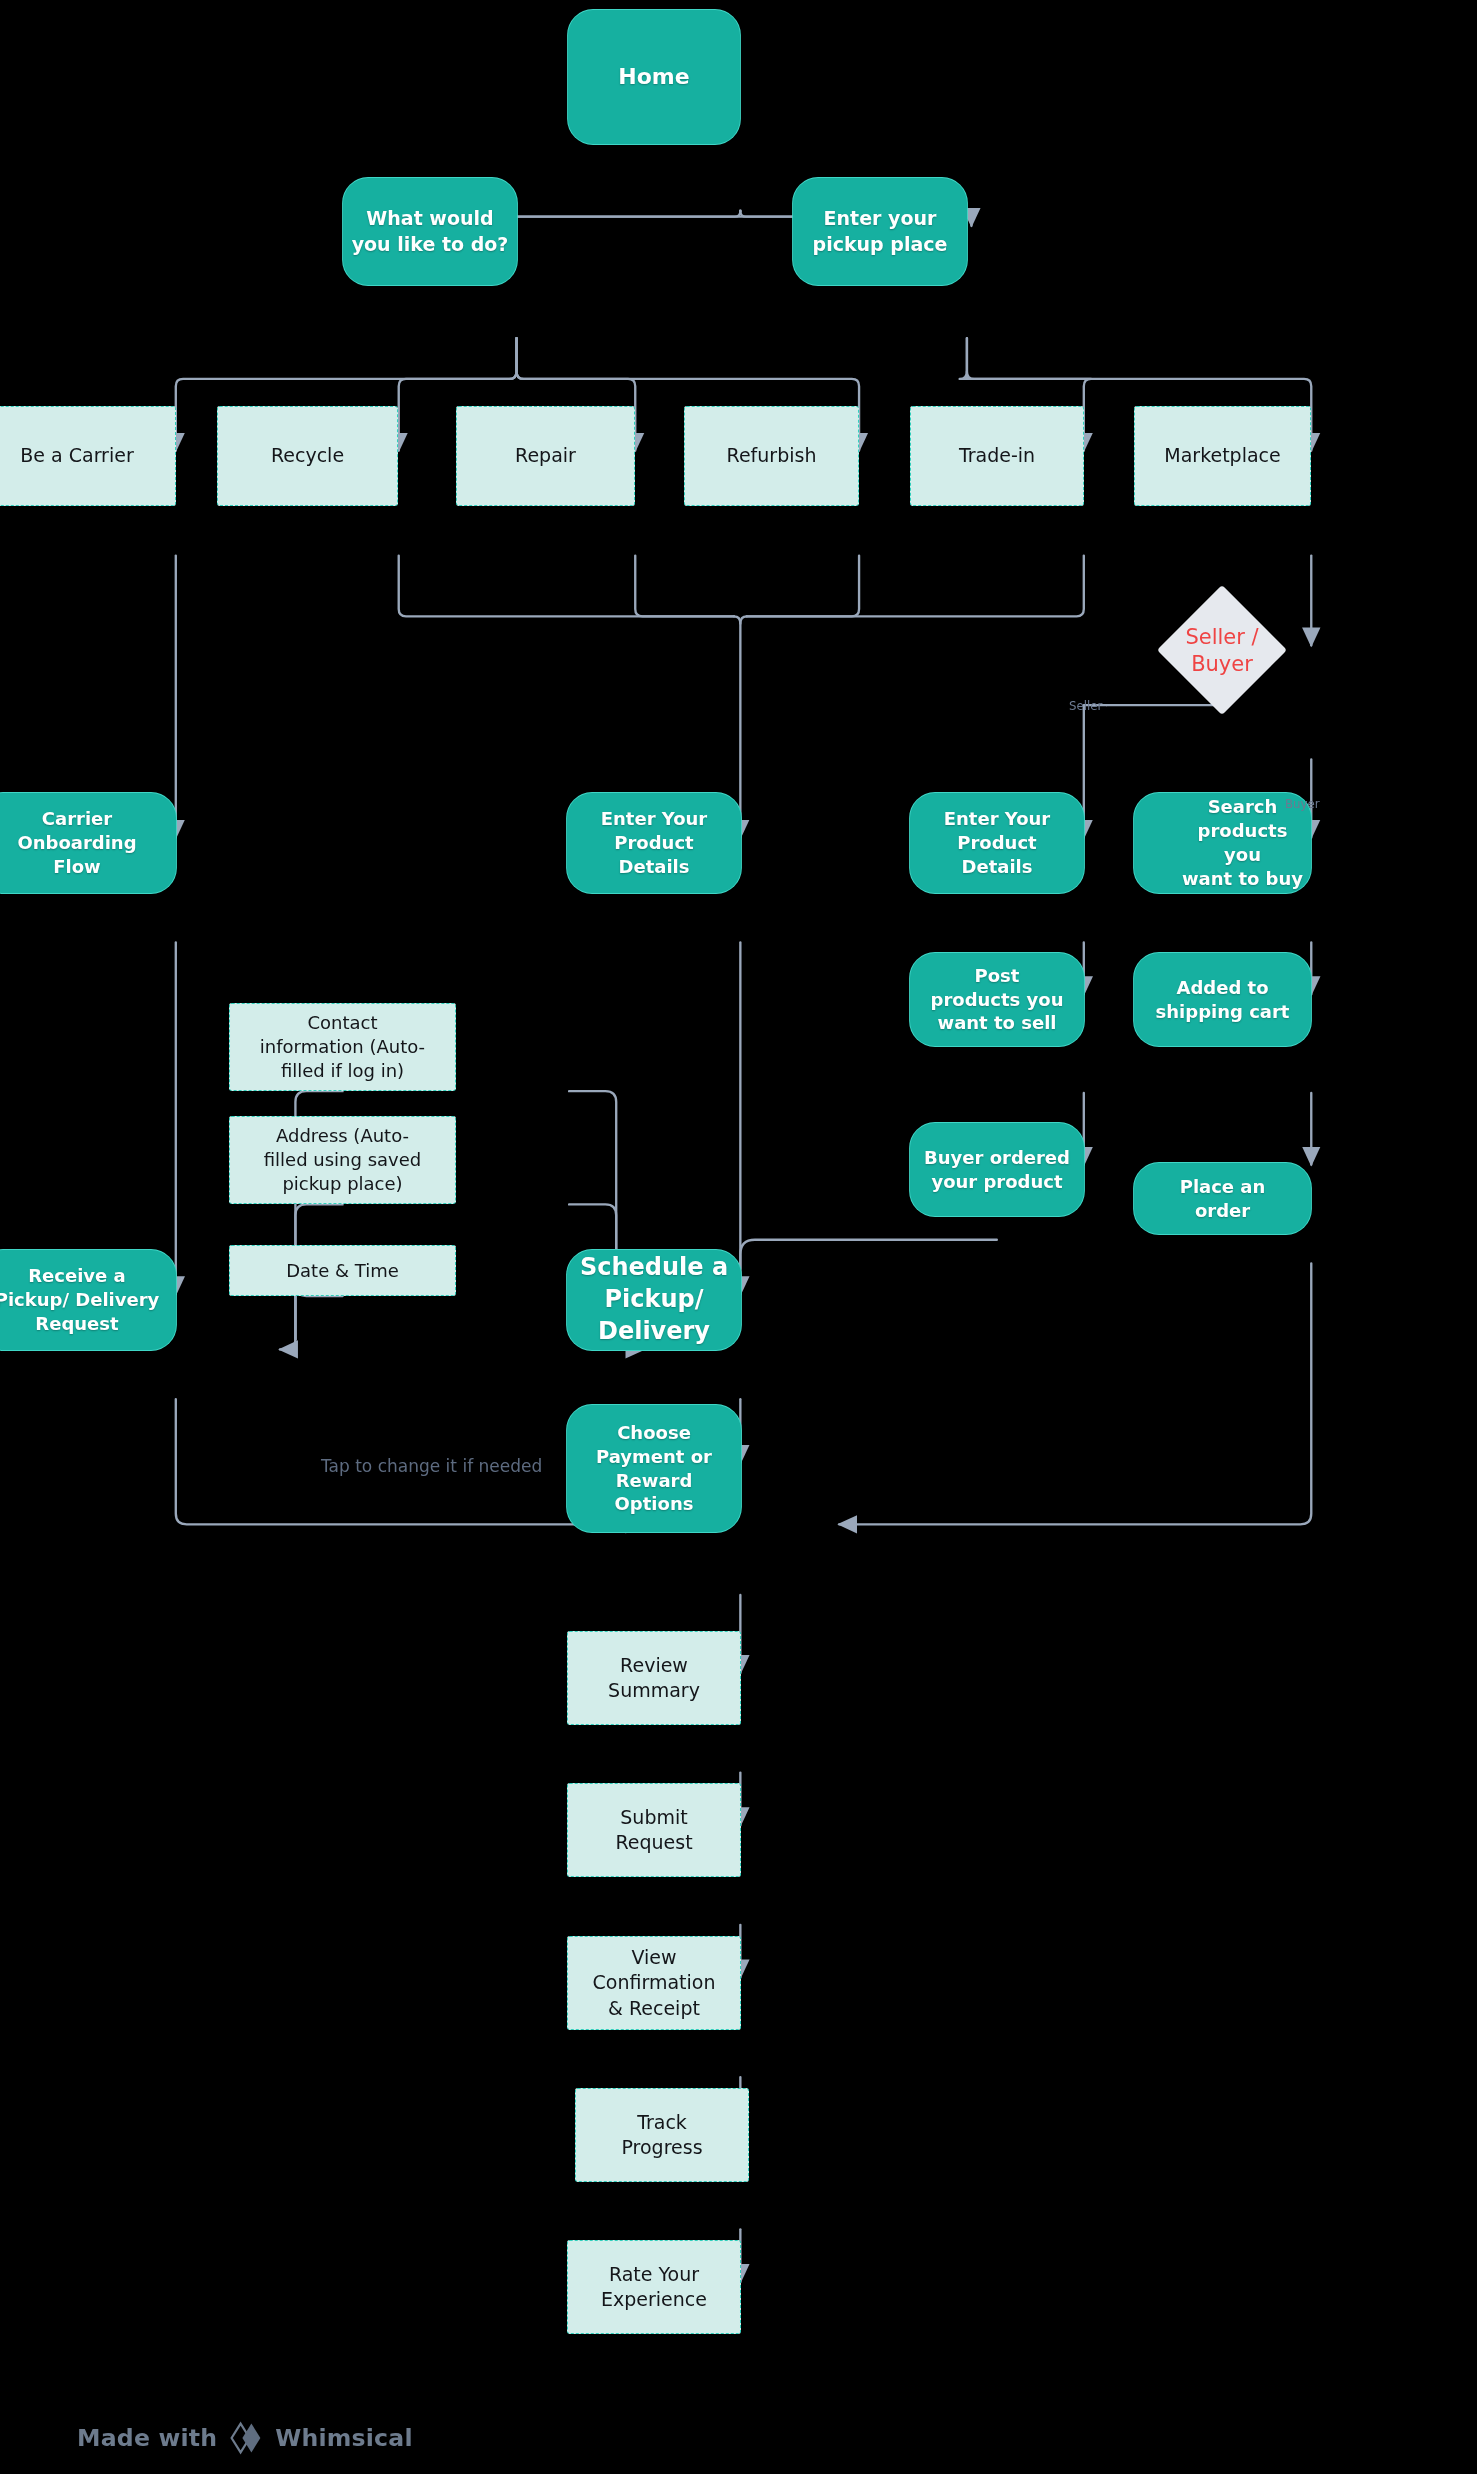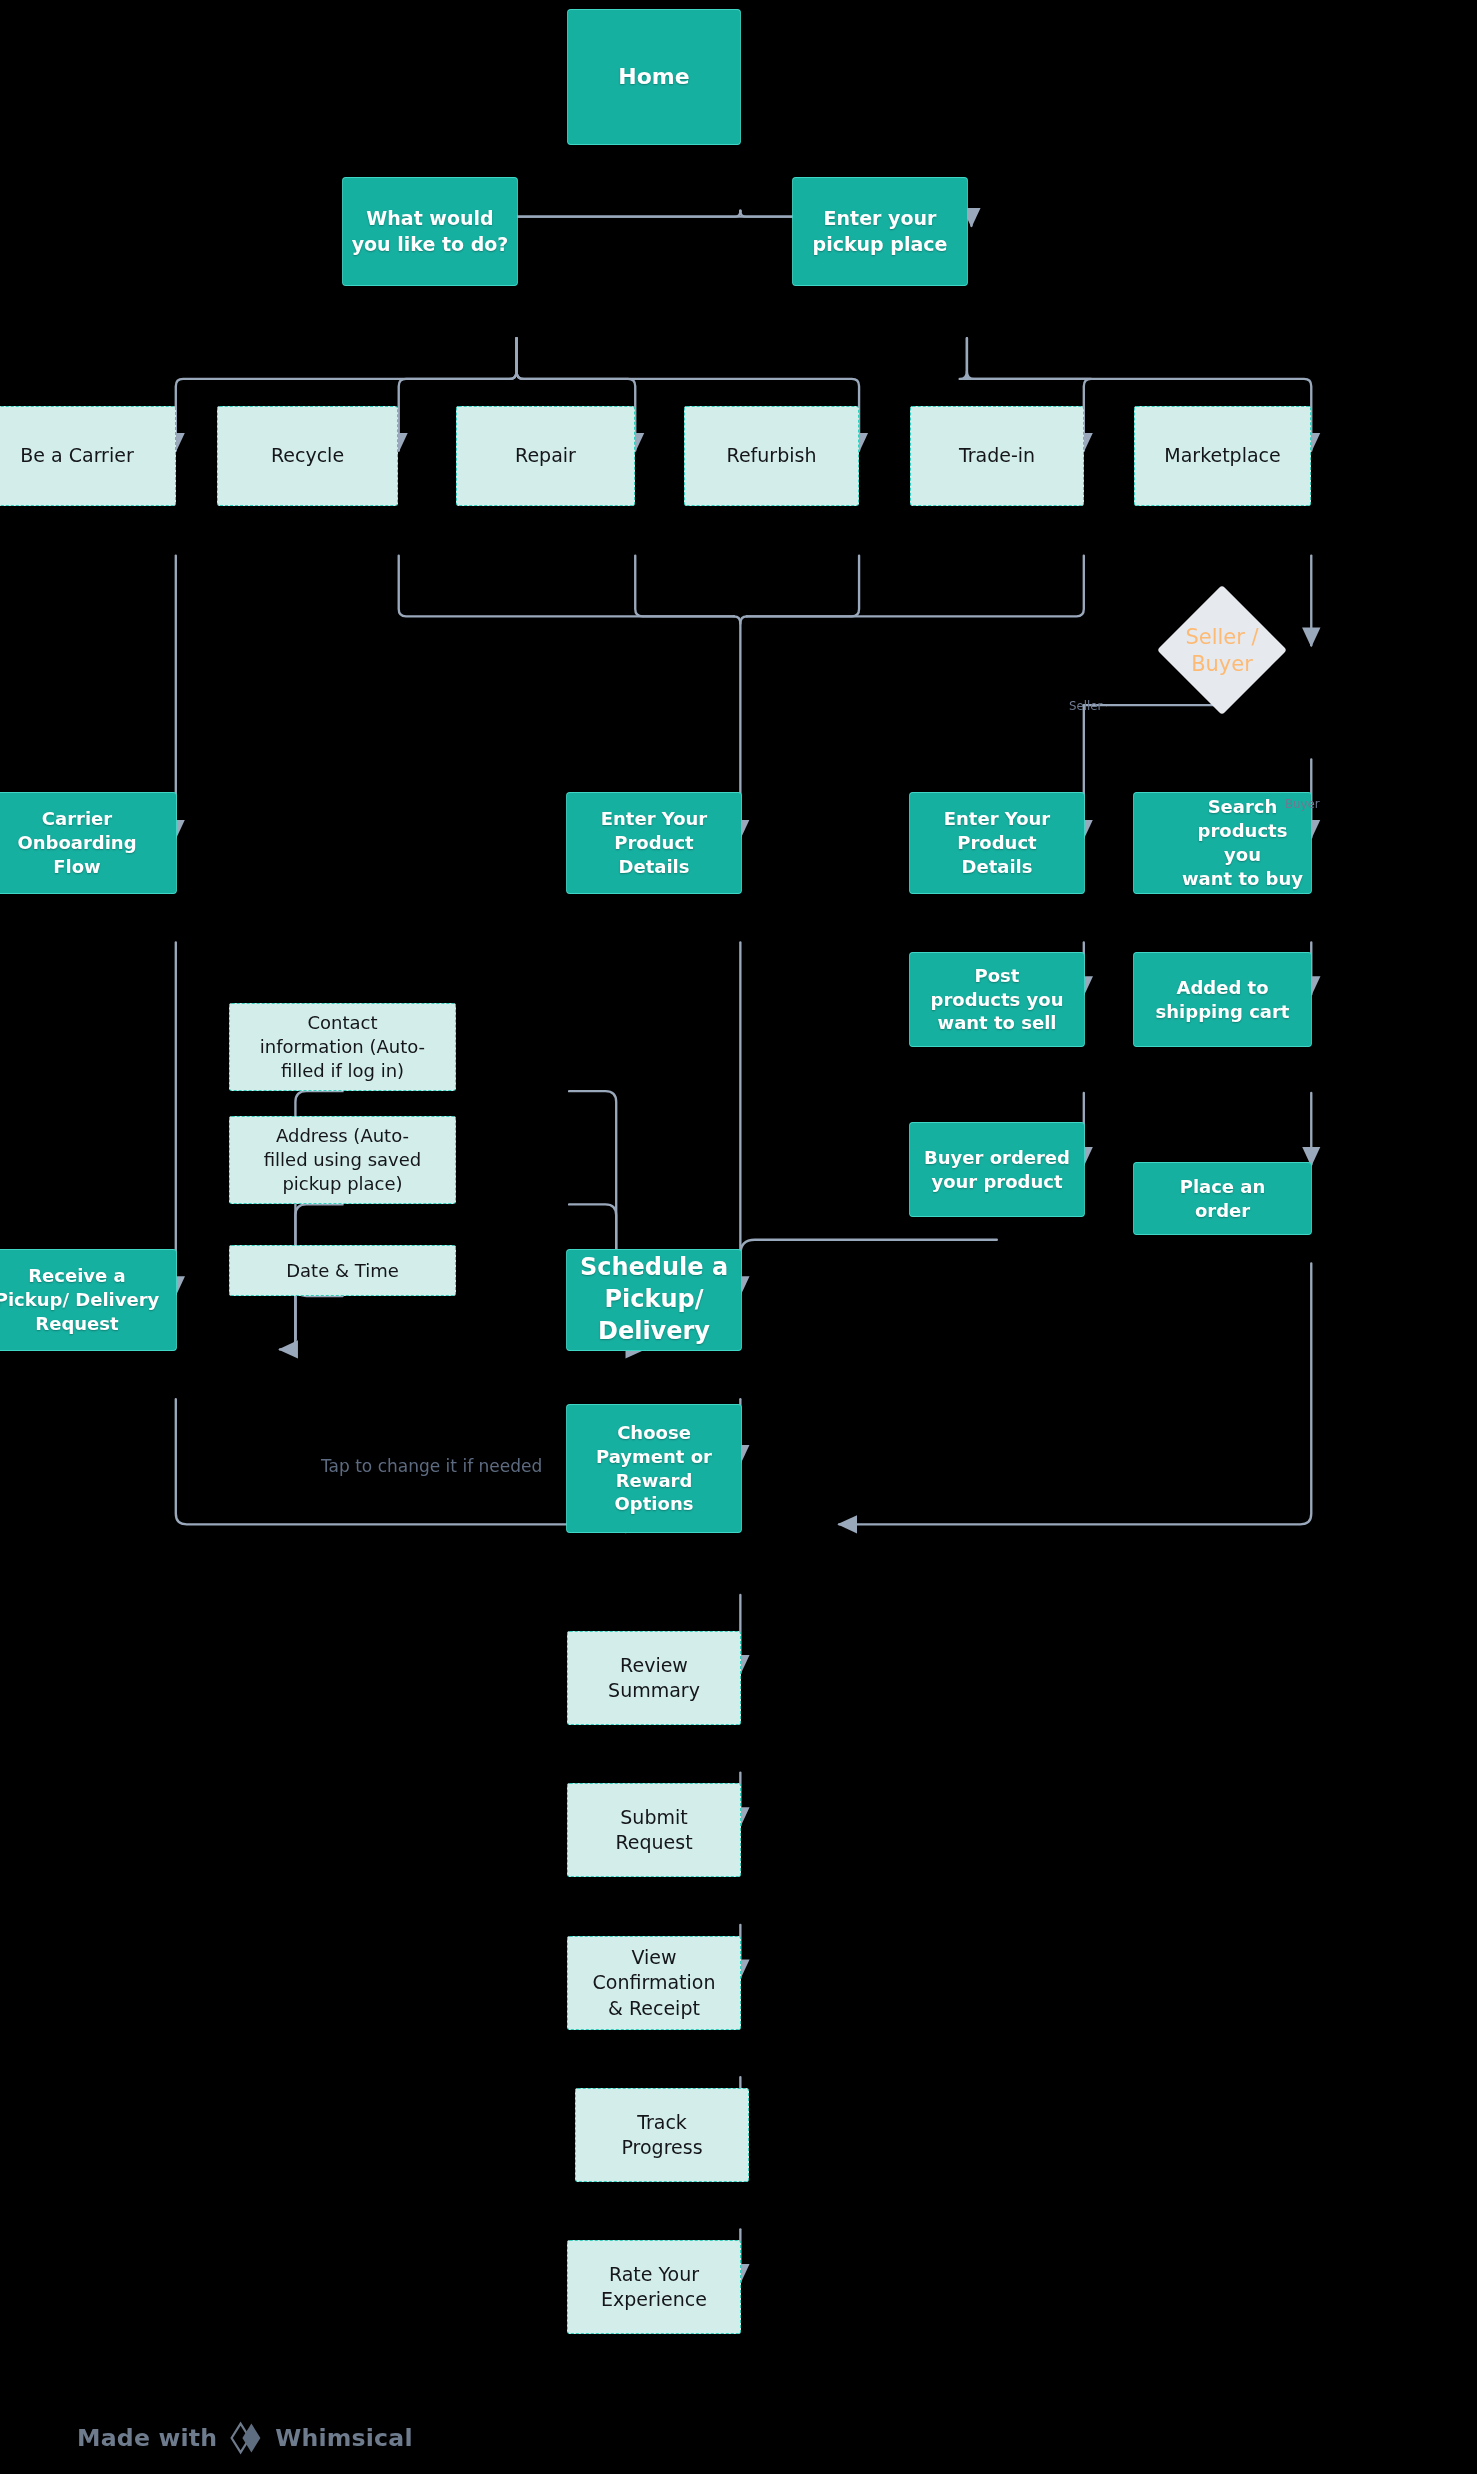--- a/index.html
+++ b/index.html
@@ -6,32 +6,32 @@
   body{width:1478px;height:2475px;position:relative;overflow:hidden;
        font-family:"DejaVu Sans","Liberation Sans",sans-serif;}
   #stage{position:absolute;left:0;top:0;width:1478px;height:2475px;}
   svg#wires{position:absolute;left:0;top:0;width:1478px;height:2475px;pointer-events:none;}
 
   .node{position:absolute;box-sizing:border-box;display:flex;align-items:center;
         justify-content:center;text-align:center;border-radius:2.7px;z-index:5;}
   .node span{display:block;padding:0 7.2px;}
 
   .solid{background:#16b0a0;color:#ffffff;font-weight:bold;
-         box-shadow:0 0 0 0.9px #3fd6c6;}
+         box-shadow:0 0 0 0.9px #3fd6c6;border-radius:25px;}
   .solid span{text-shadow:0 0.9px 1.8px rgba(0,0,0,.28);}
 
   .dash{background:#d3edea;color:#14161a;font-weight:400;
         border:1.8px dashed #2fd0bd;}
 
   .diamond{position:absolute;z-index:5;}
   .diamond .dshape{position:absolute;left:0;top:0;width:100%;height:100%;
         background:#e6e9ee;transform:rotate(45deg);border-radius:3.6px;}
   .diamond .dtext{position:absolute;left:0;top:0;width:100%;height:100%;
         display:flex;align-items:center;justify-content:center;text-align:center;
-        color:#fdba74;font-size:21px;line-height:1.28;z-index:2;}
+        color:#ef4444;font-size:21px;line-height:1.28;z-index:2;}
 
   .edgelabel{position:absolute;color:#6c7a91;font-size:11.8px;z-index:6;
         white-space:nowrap;}
   .note{position:absolute;color:#5d6b80;font-size:17px;z-index:6;white-space:nowrap;}
 
   .brand{position:absolute;display:flex;align-items:center;gap:11px;z-index:8;}
   .brand .btxt{color:#6d7b8d;font-size:23.6px;font-weight:bold;letter-spacing:0.2px;}
   .brand .logo{width:36px;height:36px;position:relative;}
 </style>
 </head>

